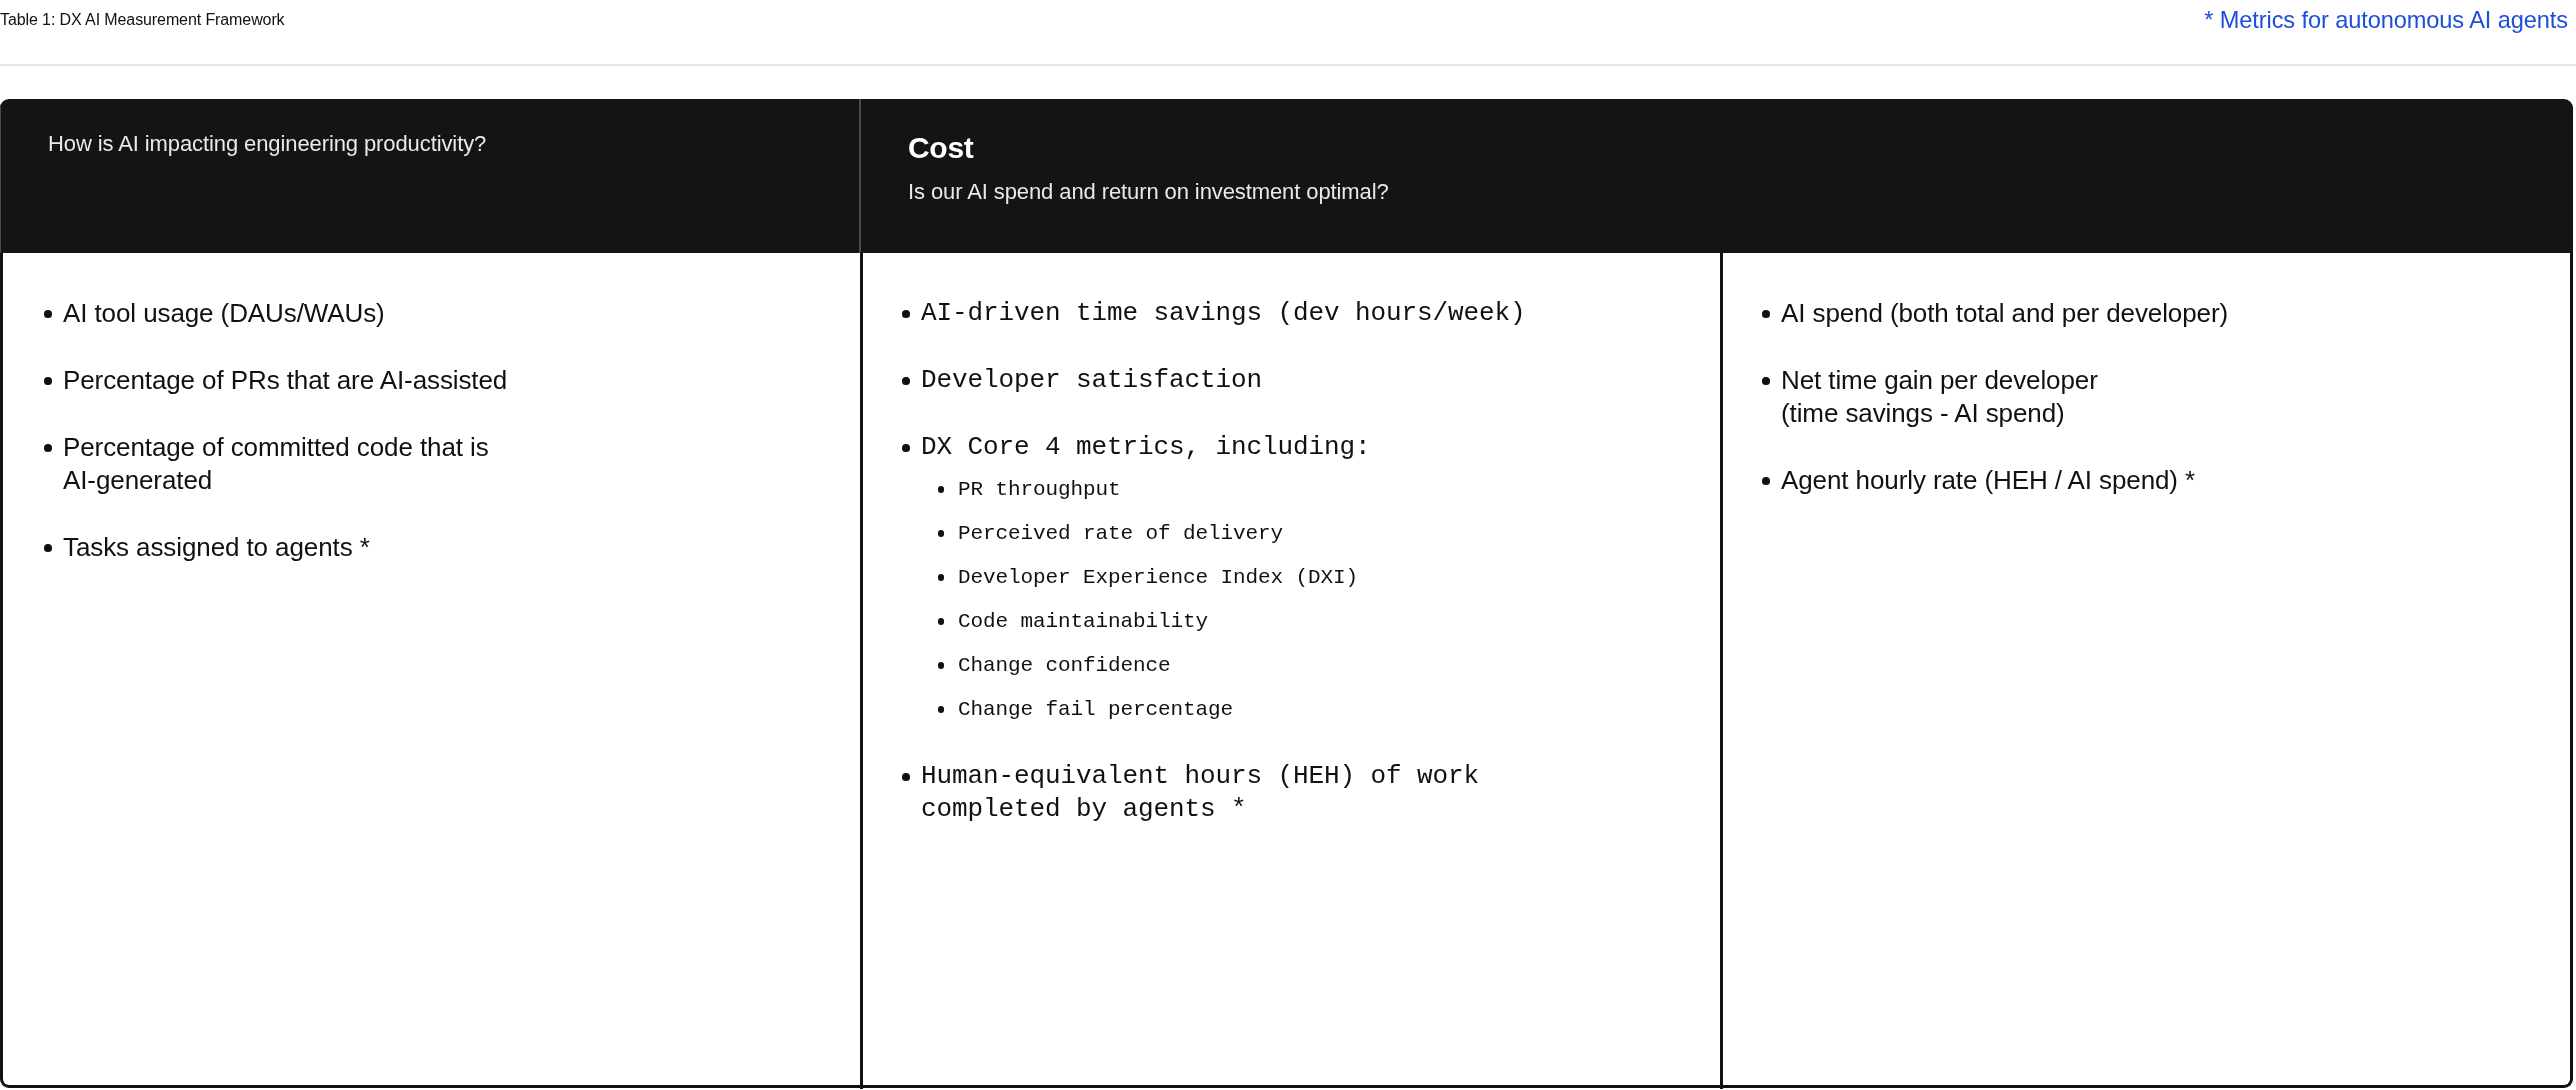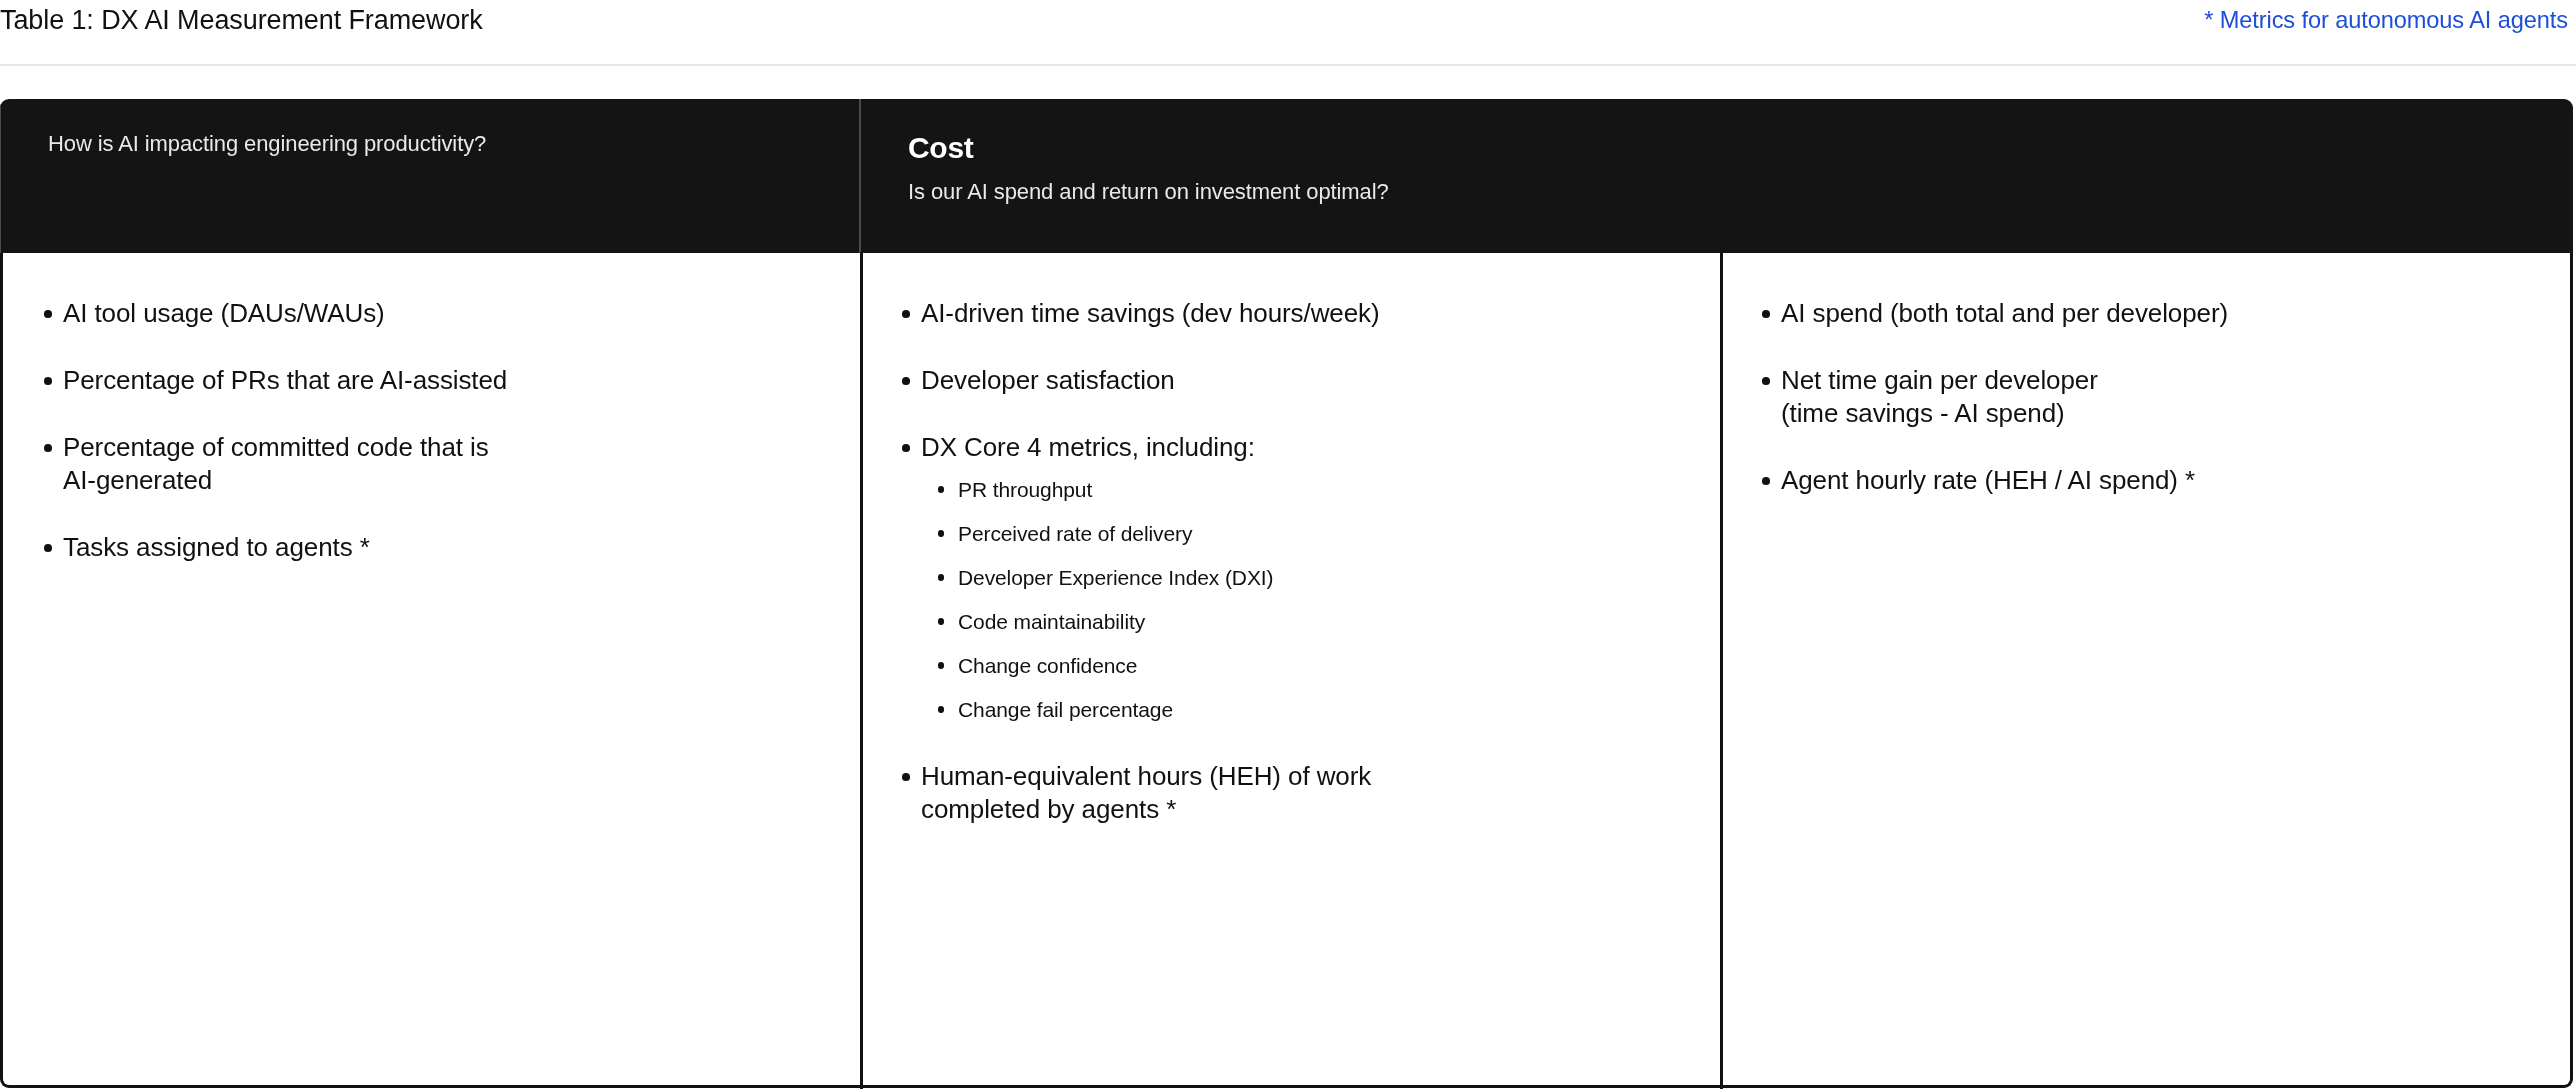--- a/index.html
+++ b/index.html
@@ -29,21 +29,21 @@
     top: 0;
     width: 2576px;
     height: 66px;
     box-sizing: border-box;
     border-bottom: 2.6px solid #e6e6e6;
     display: flex;
     align-items: flex-start;
     justify-content: space-between;
   }
   .caption-title {
-    font-size: 27px;
+    font-size: 16px;
     line-height: 28px;
     font-weight: 400;
     color: #111111;
     letter-spacing: -0.1px;
     padding-top: 6.4px;
     white-space: nowrap;
   }
   .caption-note {
     font-size: 23.6px;
     line-height: 28px;
@@ -123,21 +123,21 @@
     letter-spacing: -0.1px;
     margin: 0;
   }
 
   .bcell {
     box-sizing: border-box;
     padding: 40px 32px 0 14px;
     position: relative;
   }
   .bcell.c1 { width: 858px; }
-  .bcell.c2 { width: 860px; }
+  .bcell.c2 { width: 860px; font-family: Liberation Mono, monospace; }
   .bcell.c3 { width: 849px; }
   .bcell.c2::before,
   .bcell.c3::before {
     content: "";
     position: absolute;
     left: -1.3px;
     top: -0.6px;
     bottom: -3.8px;
     width: 3.2px;
     background: #111111;

